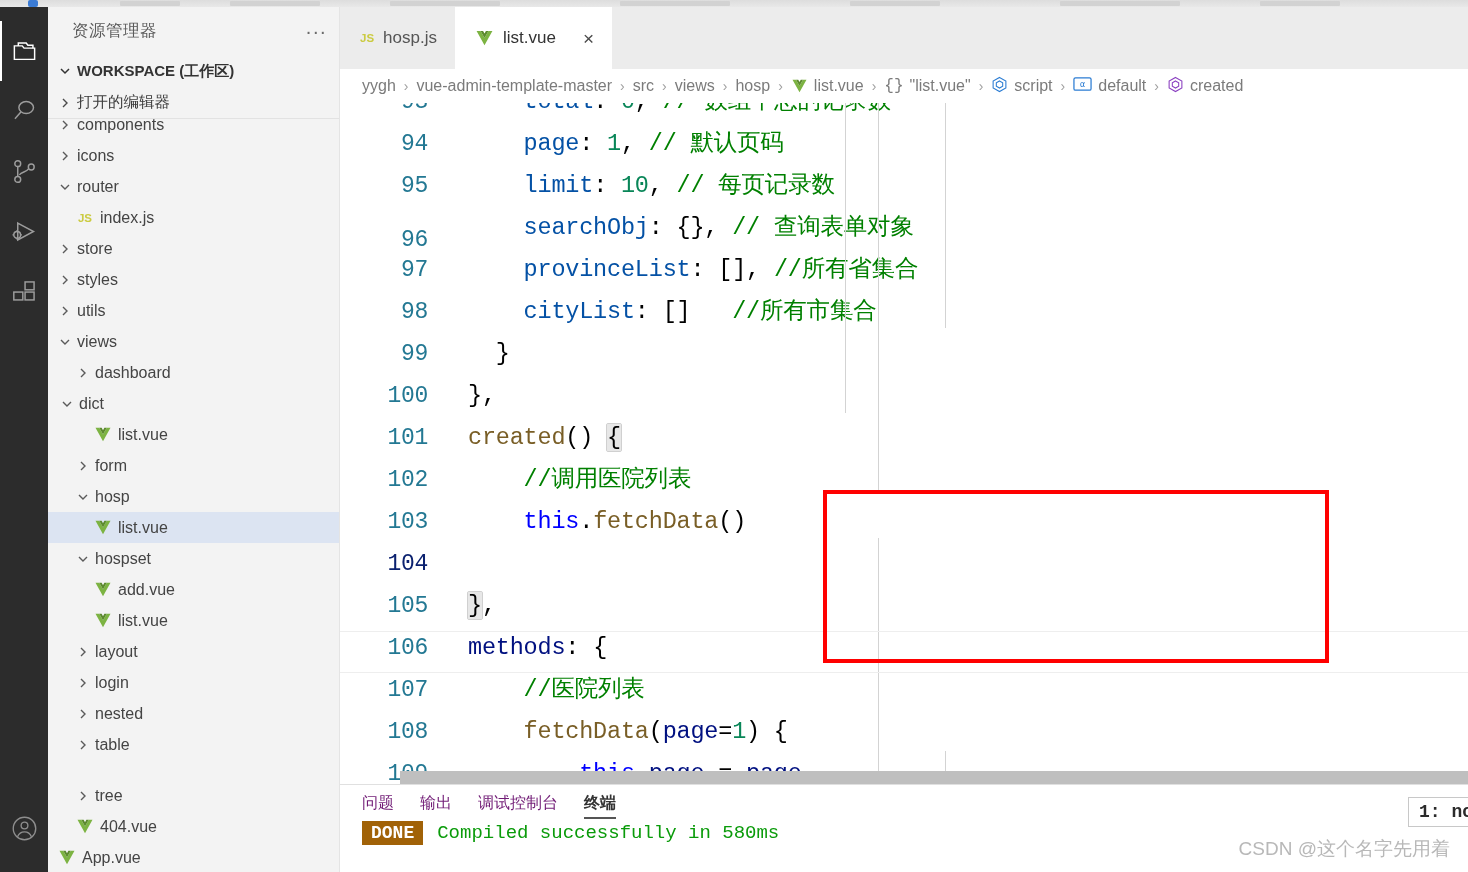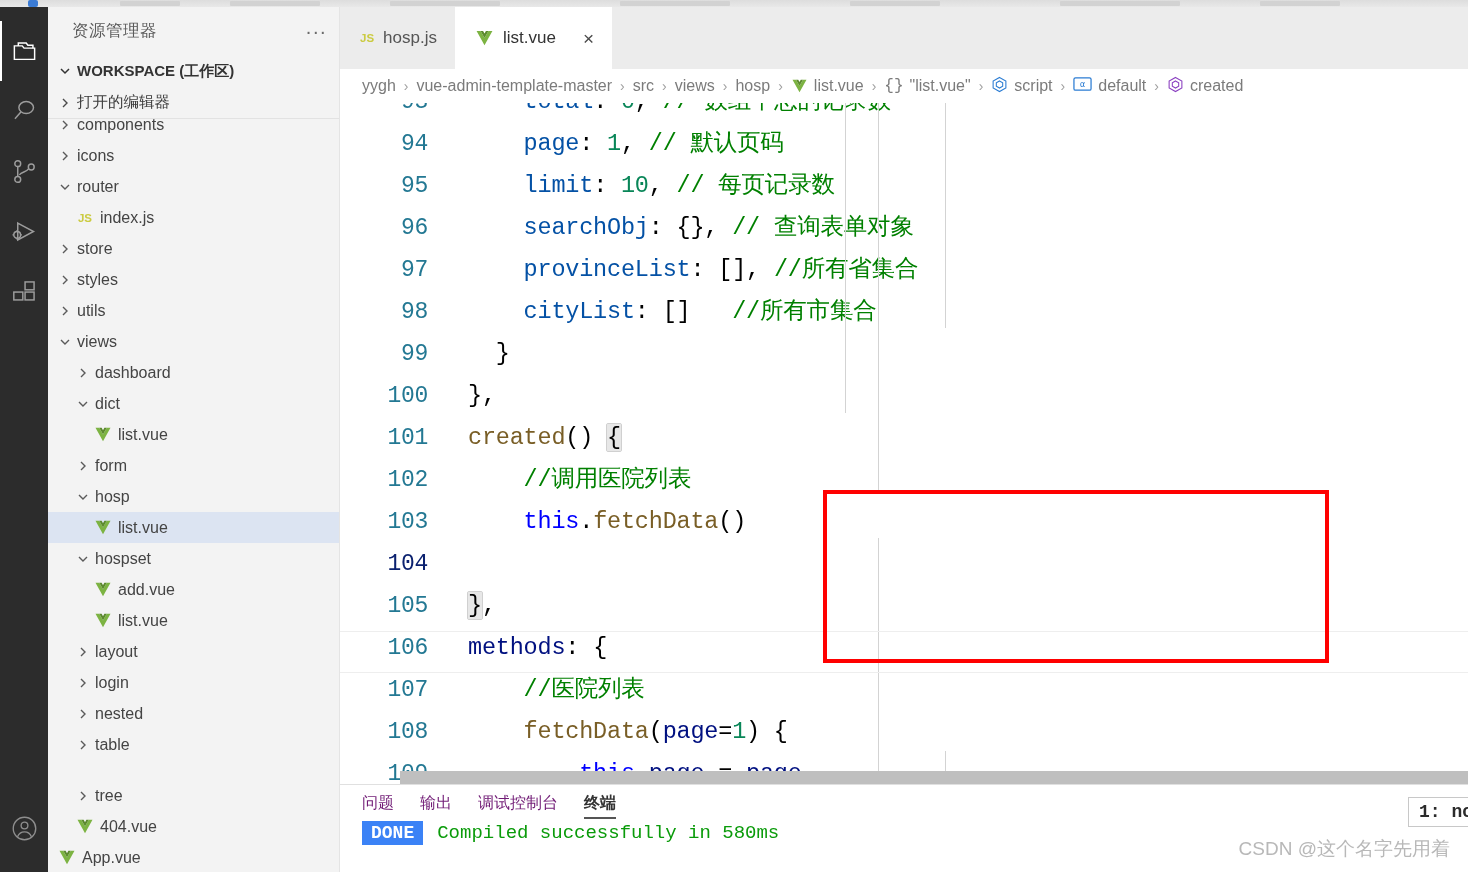--- a/index.html
+++ b/index.html
@@ -195,21 +195,21 @@
   .ptab.active::after {
     content: ""; position: absolute; left: 0; right: 0; bottom: 2px;
     height: 2px; background: #555;
   }
   .terminal-line {
     display: flex; align-items: center; gap: 14px; padding-left: 22px;
     font-family: "Liberation Mono", "DejaVu Sans Mono", monospace;
     font-size: 19px;
   }
   .done-badge {
-    background: #3b82f6; color: #ffffff; font-weight: bold;
+    background: #a16207; color: #ffffff; font-weight: bold;
     padding: 2px 9px; font-size: 18px;
     font-family: "Liberation Mono", "DejaVu Sans Mono", monospace;
   }
   .term-msg { color: #0a9b0a; }
 
   .term-select {
     position: absolute; right: -2px; top: 12px;
     border: 1px solid #c8c8c8; background: #fff;
     padding: 4px 10px; font-size: 18px; font-weight: bold; color: #2b2b2b;
     font-family: "Liberation Mono", "DejaVu Sans Mono", monospace;
@@ -387,21 +387,21 @@
               <span class="lbl">views</span>
             </div>
             <div class="row" style="padding-left: 26px;">
               <span class="chev">
                 <svg width="12" height="12" viewBox="0 0 12 12" fill="none" stroke="#5a5a5a" stroke-width="1.4">
                   <path d="M4 2l4 4-4 4"></path>
                 </svg>
               </span>
               <span class="lbl">dashboard</span>
             </div>
-            <div class="row" style="padding-left: 26px; align-items: center;">
+            <div class="row" style="padding-left: 10px; align-items: center;">
               <span class="chev">
                 <svg width="12" height="12" viewBox="0 0 12 12" fill="none" stroke="#5a5a5a" stroke-width="1.4">
                   <path d="M2 4l4 4 4-4"></path>
                 </svg>
               </span>
               <span class="lbl">dict</span>
             </div>
             <div class="row" style="padding-left: 44px;">
               <span class="ficon">
                 <svg class="vue-glyph" width="18" height="15" viewBox="0 0 24 20">
@@ -609,21 +609,21 @@
               </svg></span>
             <span>created</span>
           </span>
         </div>
 
       <div class="codearea">
         <div class="gutter" id="gutter">
             <div class="ln" style="top: -22px;">93</div>
             <div class="ln" style="top: 20px;">94</div>
             <div class="ln" style="top: 62px;">95</div>
-            <div class="ln" style="top: 104px;">96</div>
+            <div class="ln" style="top: 116px;">96</div>
             <div class="ln" style="top: 146px;">97</div>
             <div class="ln" style="top: 188px;">98</div>
             <div class="ln" style="top: 230px;">99</div>
             <div class="ln" style="top: 272px;">100</div>
             <div class="ln" style="top: 314px;">101</div>
             <div class="ln" style="top: 356px;">102</div>
             <div class="ln" style="top: 398px; font-family: Liberation Mono, monospace;">103</div>
             <div class="ln active" style="top: 440px;">104</div>
             <div class="ln" style="top: 482px;">105</div>
             <div class="ln" style="top: 524px;">106</div>

